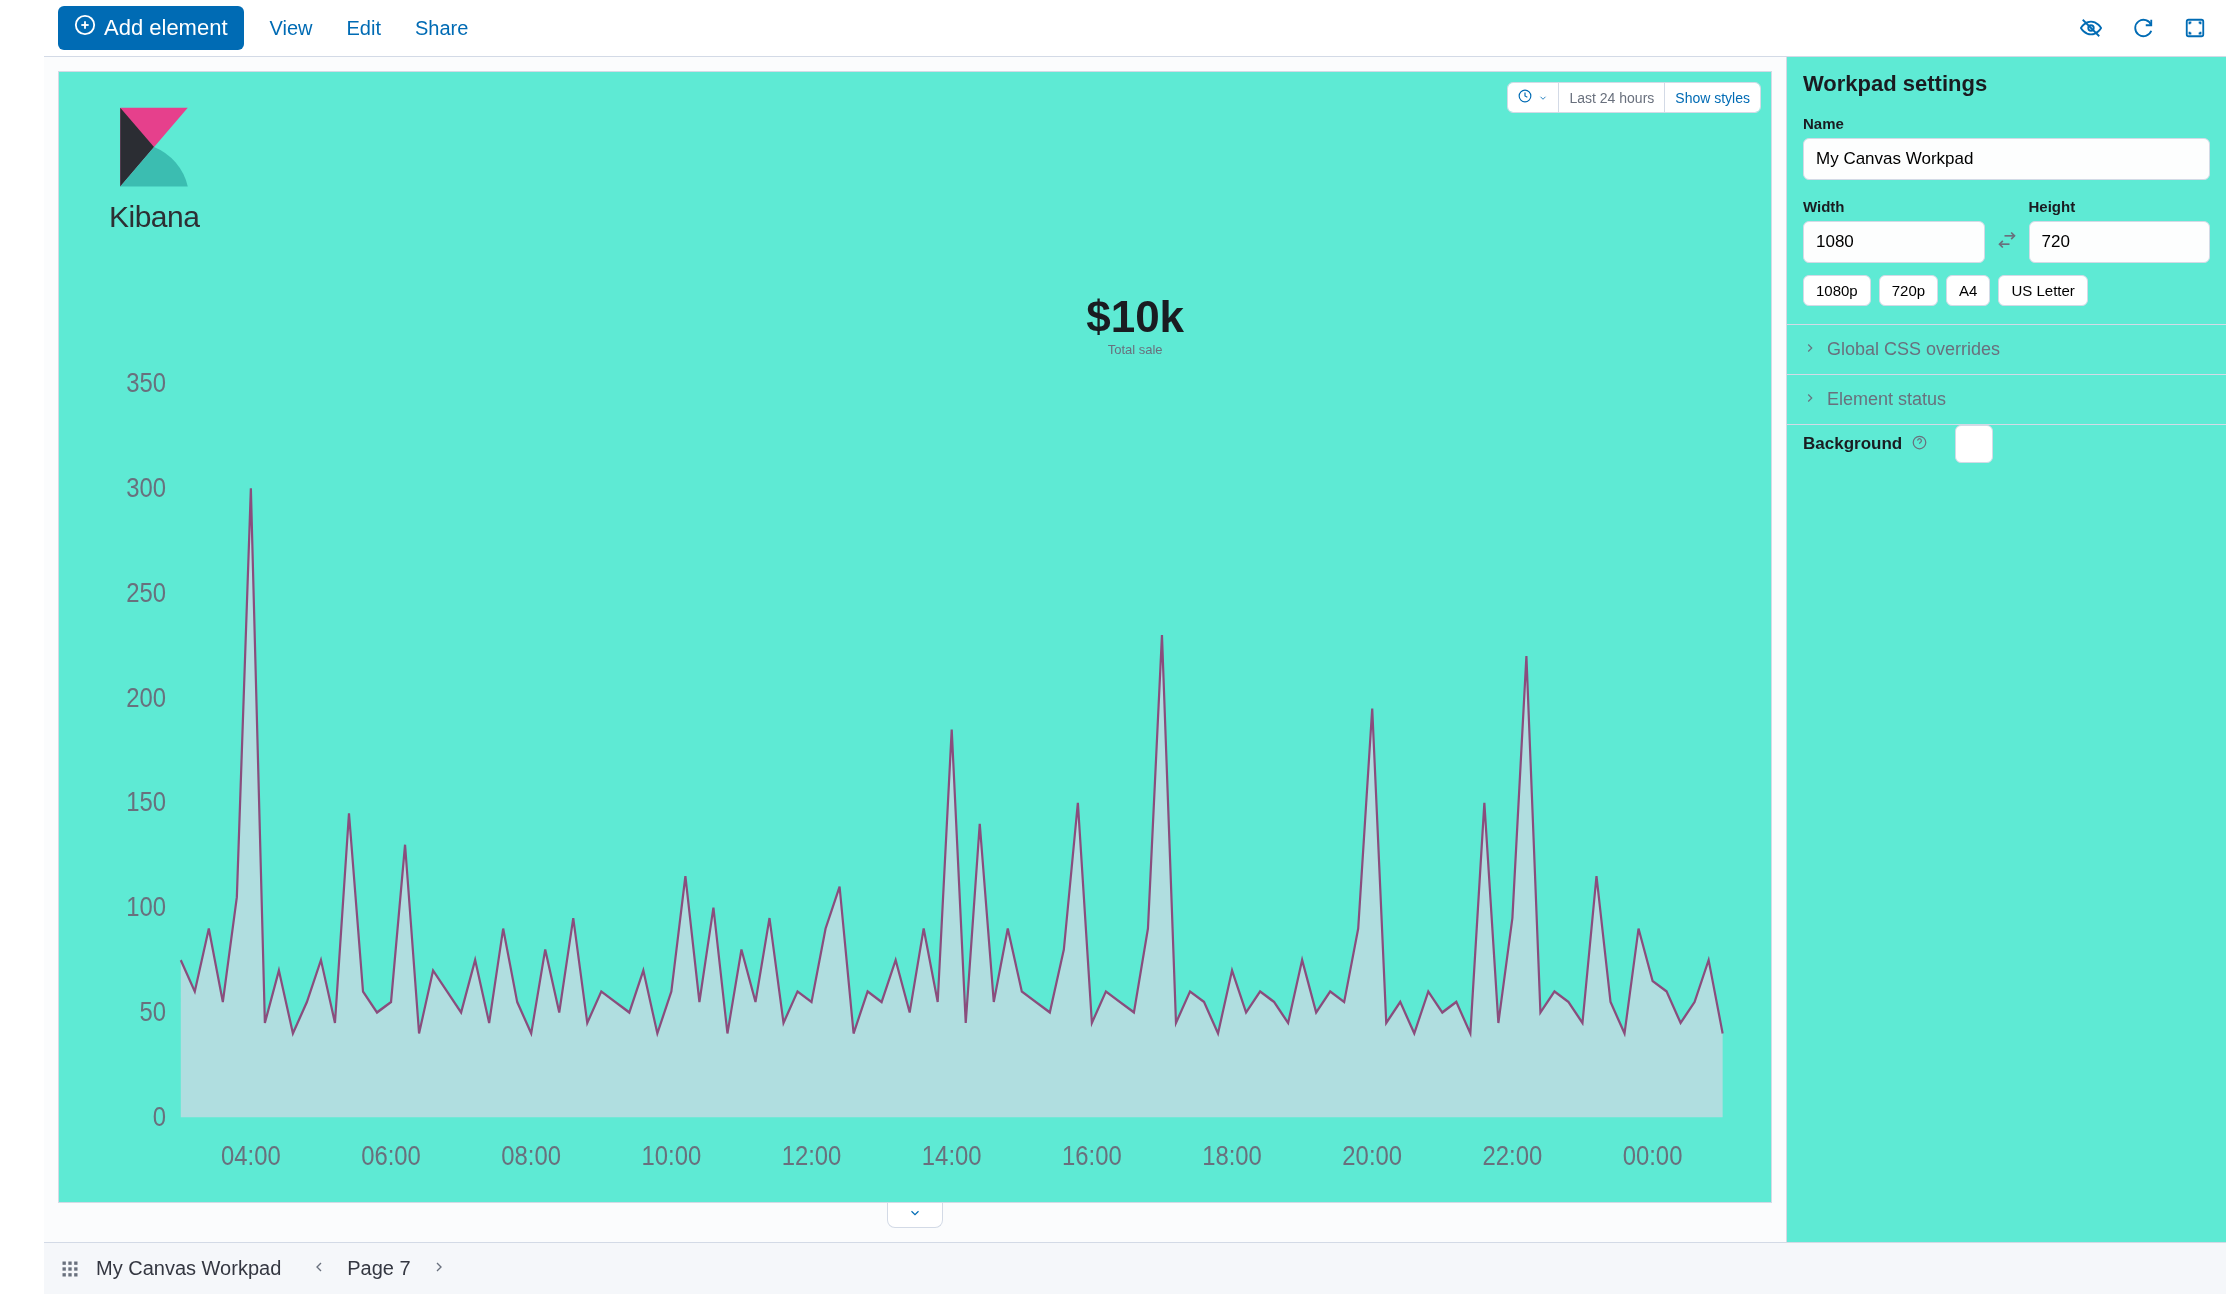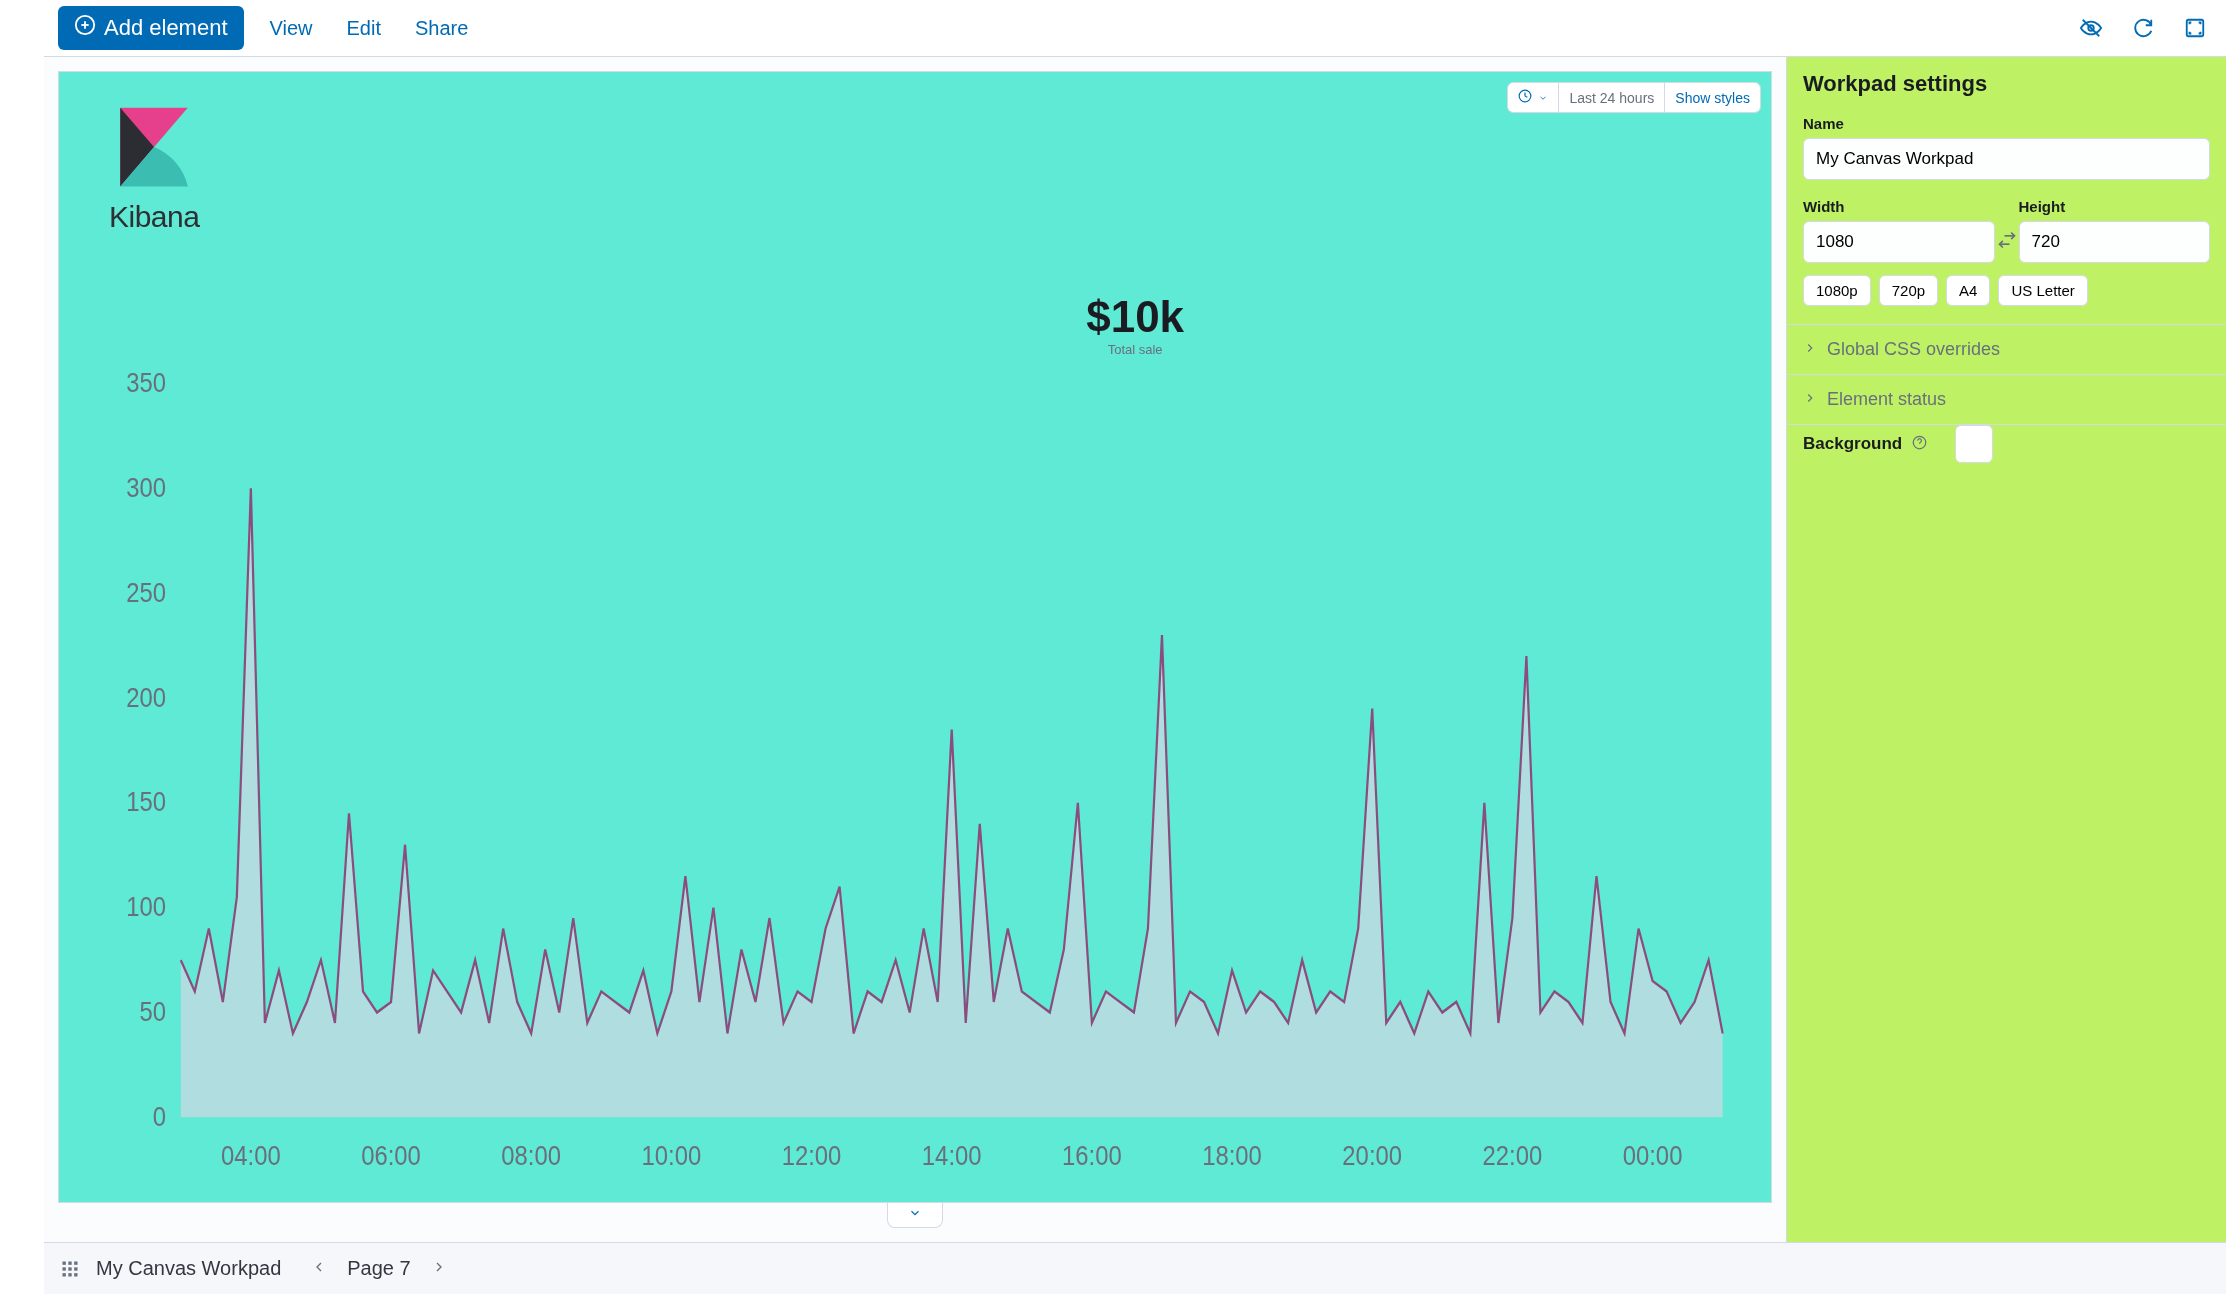--- a/index.html
+++ b/index.html
@@ -27,26 +27,26 @@
   .big-metric .val { font-size:44px; font-weight:700; color:#1a1c21; }
   .big-metric .sub { font-size:13px; color:var(--text-subdued); }
   .chart-wrap { position:absolute; left:30px; right:30px; top:290px; bottom:20px; }
   .chart-svg { width:100%; height:100%; }
   .y-label { font-size:13px; fill:#69707d; }
   .x-label { font-size:13px; fill:#69707d; }
   .chart-area { fill:#e8d6e8; fill-opacity:0.6; stroke:none; }
   .chart-line { fill:none; stroke:#8a4d7d; stroke-width:1.2; }
   .page-toggle { display:flex; justify-content:center; margin-top:-1px; }
   .page-toggle-btn { background:#fff; border:1px solid var(--border); border-top:none; border-radius:0 0 8px 8px; padding:4px 18px; cursor:pointer; color:var(--blue); }
-  .sidebar { width:440px; border-left:1px solid var(--border); background:#bef264; overflow:auto; }
+  .sidebar { width:440px; border-left:1px solid var(--border); background:#5eead4; overflow:auto; }
   .sb-title { font-size:22px; font-weight:700; padding:14px 16px 18px; }
   .sb-section { padding:0 16px 18px; }
   .sb-label { font-size:15px; font-weight:600; margin-bottom:6px; display:block; }
   .sb-input { width:100%; border:1px solid var(--border); border-radius:6px; padding:10px 12px; font-size:17px; background:#fdfefe; }
-  .dim-row { display:flex; align-items:flex-end; }
+  .dim-row { display:flex; gap:10px; align-items:flex-end; }
   .dim-col { flex:1; }
   .swap-btn { border:none; background:none; padding:0 2px 10px; cursor:pointer; color:var(--text-subdued); }
   .preset-row { display:flex; gap:8px; margin-top:12px; flex-wrap:wrap; }
   .preset { border:1px solid var(--border); background:#fff; border-radius:6px; padding:6px 12px; font-size:15px; cursor:pointer; }
   .accordion { border-top:1px solid var(--border); }
   .acc-item { border-bottom:1px solid var(--border); }
   .acc-header { display:flex; align-items:center; gap:10px; padding:14px 16px; cursor:pointer; color:var(--text-subdued); font-size:18px; }
   .acc-header svg { width:14px; height:14px; }
   .page-styles-h { font-size:17px; font-weight:700; padding:16px 16px 12px; }
   .bg-row { display:flex; align-items:center; gap:10px; padding:0 16px 20px; }

